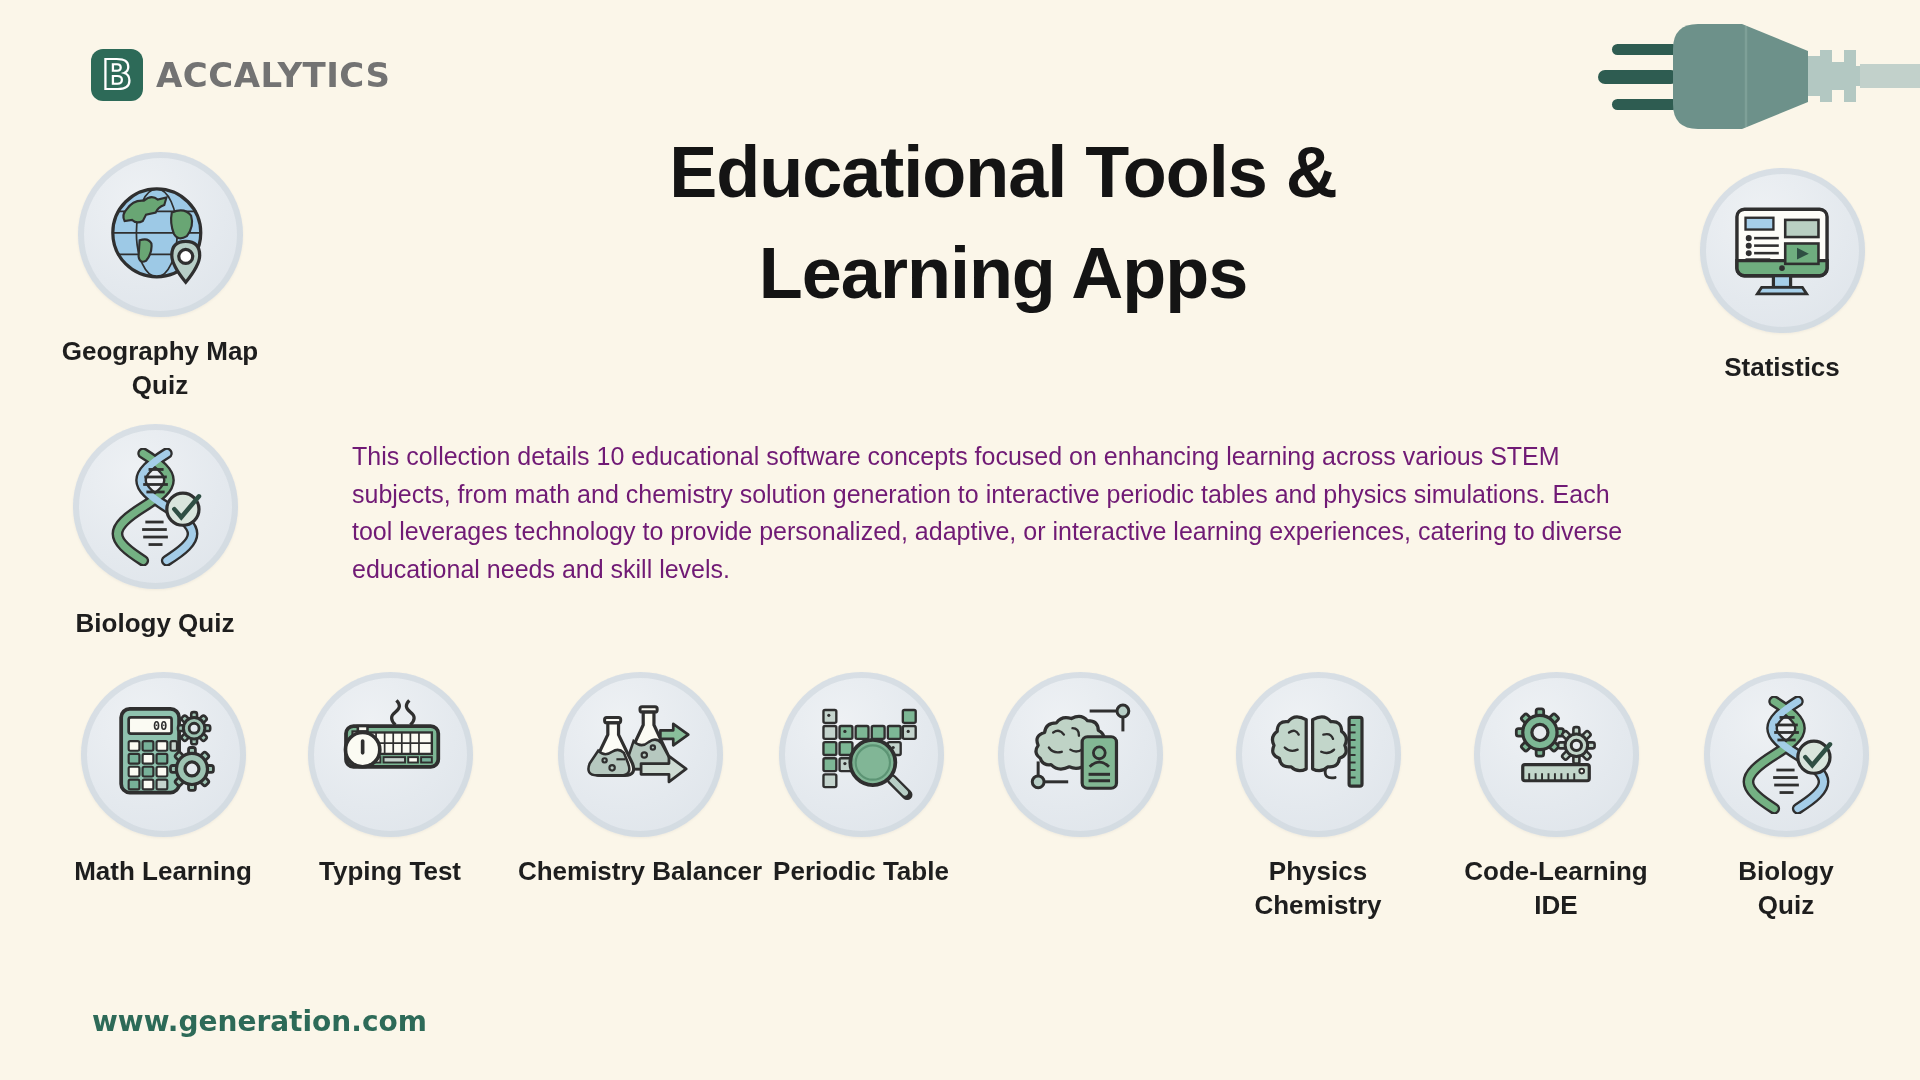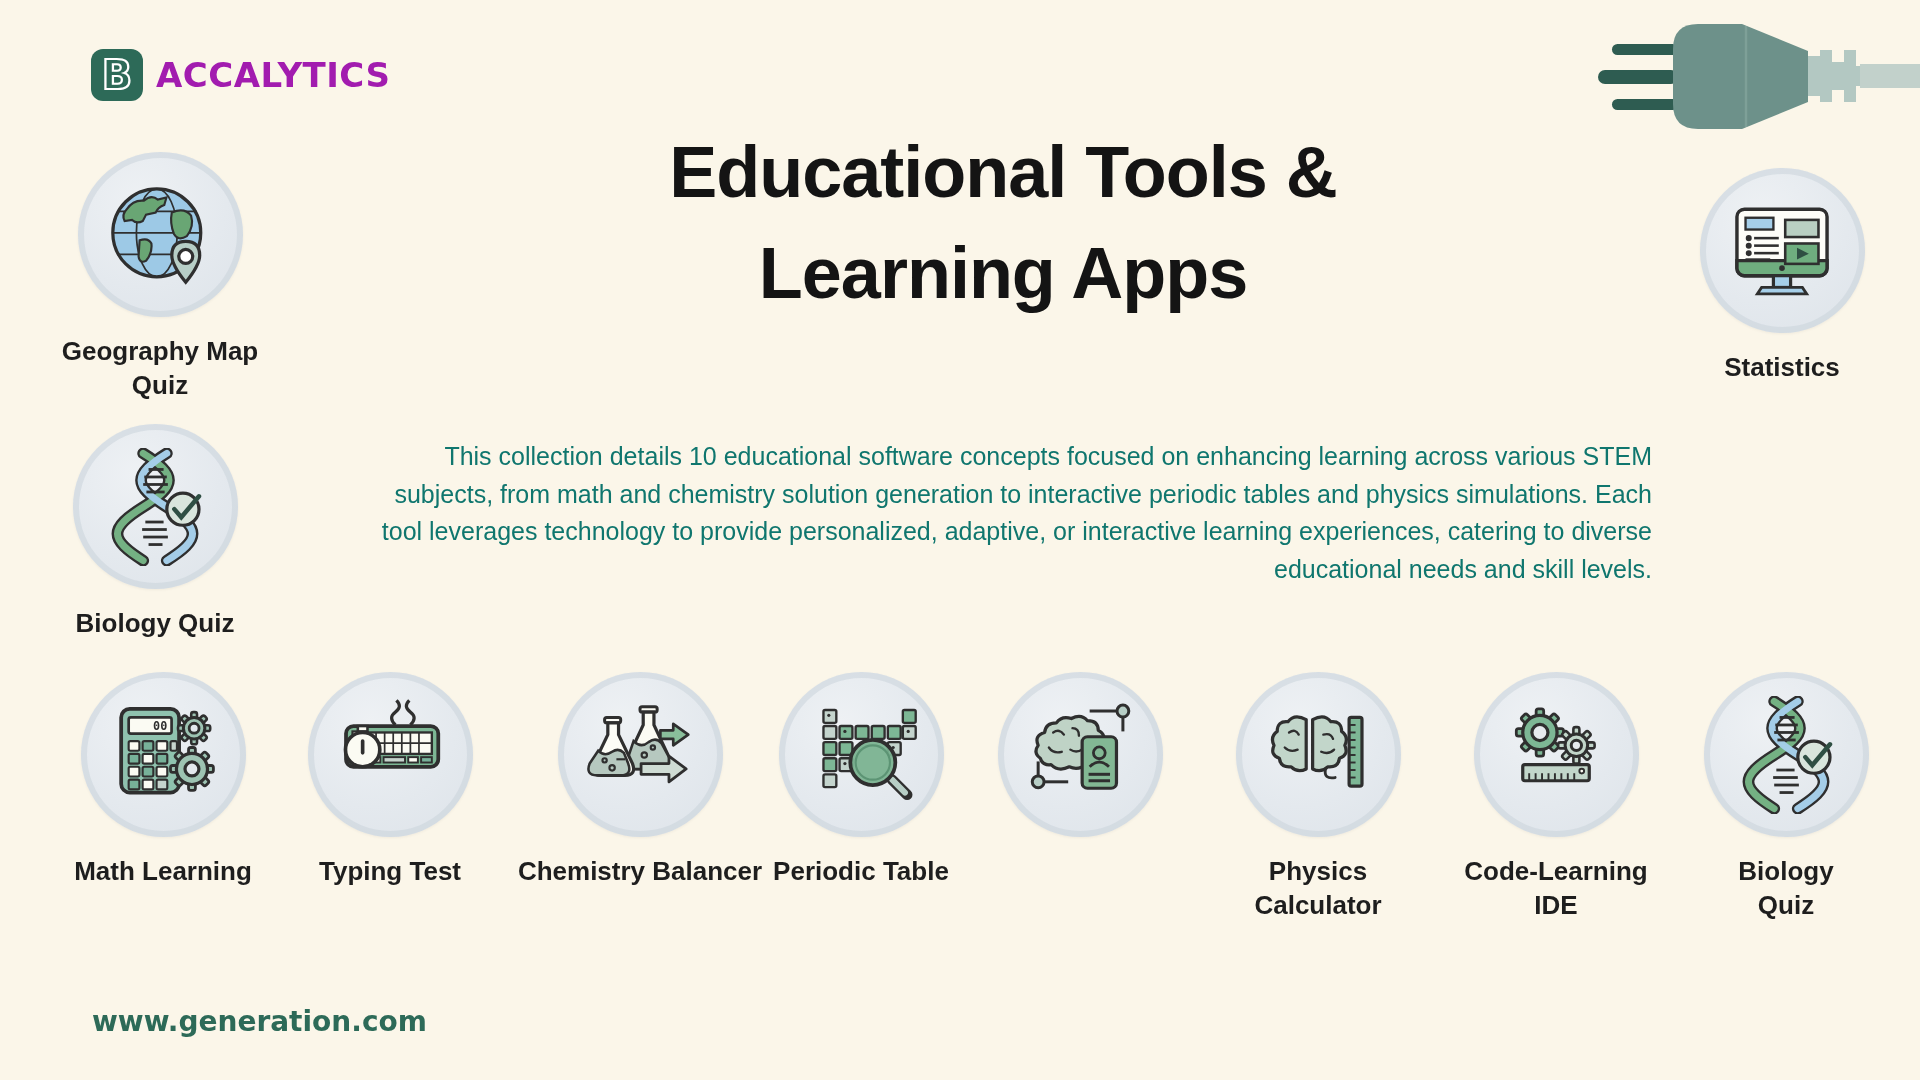--- a/index.html
+++ b/index.html
@@ -2,31 +2,31 @@
 <html><head>
 <meta charset="utf-8">
 <style>
   html,body{margin:0;padding:0;background:#fbf6e9;}
   .canvas{position:relative;width:1920px;height:1080px;background:#fbf6e9;
           font-family:"Liberation Sans",sans-serif;overflow:hidden;}
 
   
   .logo{position:absolute;left:90px;top:48px;display:flex;align-items:center;gap:12px;}
   .logo-text{font-family:"DejaVu Sans",sans-serif;font-size:34px;font-weight:800;
-             color:#a21caf;letter-spacing:.5px;}
+             color:#737373;letter-spacing:.5px;}
 
   
   .plug{position:absolute;top:14px;right:0;width:380px;height:124px;}
 
   
   .title{position:absolute;left:378px;top:122px;width:1250px;text-align:center;
          font-weight:800;font-size:72px;line-height:1.4;color:#141414;
          font-family:"Liberation Sans",sans-serif;letter-spacing:-1px;}
-  .description{position:absolute;left:352px;top:438px;width:1300px;text-align:right;
-         font-size:25px;line-height:1.5;color:#0f766e;}
+  .description{position:absolute;left:352px;top:438px;width:1300px;text-align:left;
+         font-size:25px;line-height:1.5;color:#701a75;}
 
   
   .tool-item{position:absolute;width:220px;display:flex;flex-direction:column;align-items:center;}
   .badge{width:165px;height:165px;border-radius:50%;
          background:radial-gradient(circle at 38% 30%, #eef1f4 0%, #e4e9ee 55%, #dde3e9 100%);
          box-shadow:inset 0 0 0 6px rgba(203,211,219,.55), 0 1px 3px rgba(0,0,0,.05);
          display:flex;align-items:center;justify-content:center;}
   .badge svg{width:118px;height:118px;}
   .tool-label{margin-top:17px;font-size:26px;font-weight:600;color:#1e1e1e;
               text-align:center;line-height:1.32;white-space:pre;}
@@ -311,21 +311,21 @@
           <line x1="84" y1="41" x2="90" y2="41"></line>
             <line x1="84" y1="48" x2="90" y2="48"></line>
           <line x1="84" y1="55" x2="90" y2="55"></line>
             <line x1="84" y1="62" x2="90" y2="62"></line>
           <line x1="84" y1="69" x2="90" y2="69"></line>
             <line x1="84" y1="76" x2="90" y2="76"></line>
         </g>
       </svg>
     </div>
     <div class="tool-label">Physics
-Calculator</div>
+Chemistry</div>
   </div>
 
   <div class="tool-item pos-b7">
     <div class="badge">
       <svg viewBox="0 0 110 110">
         <g fill="#7db795" stroke="#2f2f2f" stroke-width="2.6">
           <rect x="36.5" y="12" width="7" height="11" rx="2" transform="rotate(0 40 34)"></rect>
           <rect x="36.5" y="12" width="7" height="11" rx="2" transform="rotate(45 40 34)"></rect>
           <rect x="36.5" y="12" width="7" height="11" rx="2" transform="rotate(90 40 34)"></rect>
           <rect x="36.5" y="12" width="7" height="11" rx="2" transform="rotate(135 40 34)"></rect>

